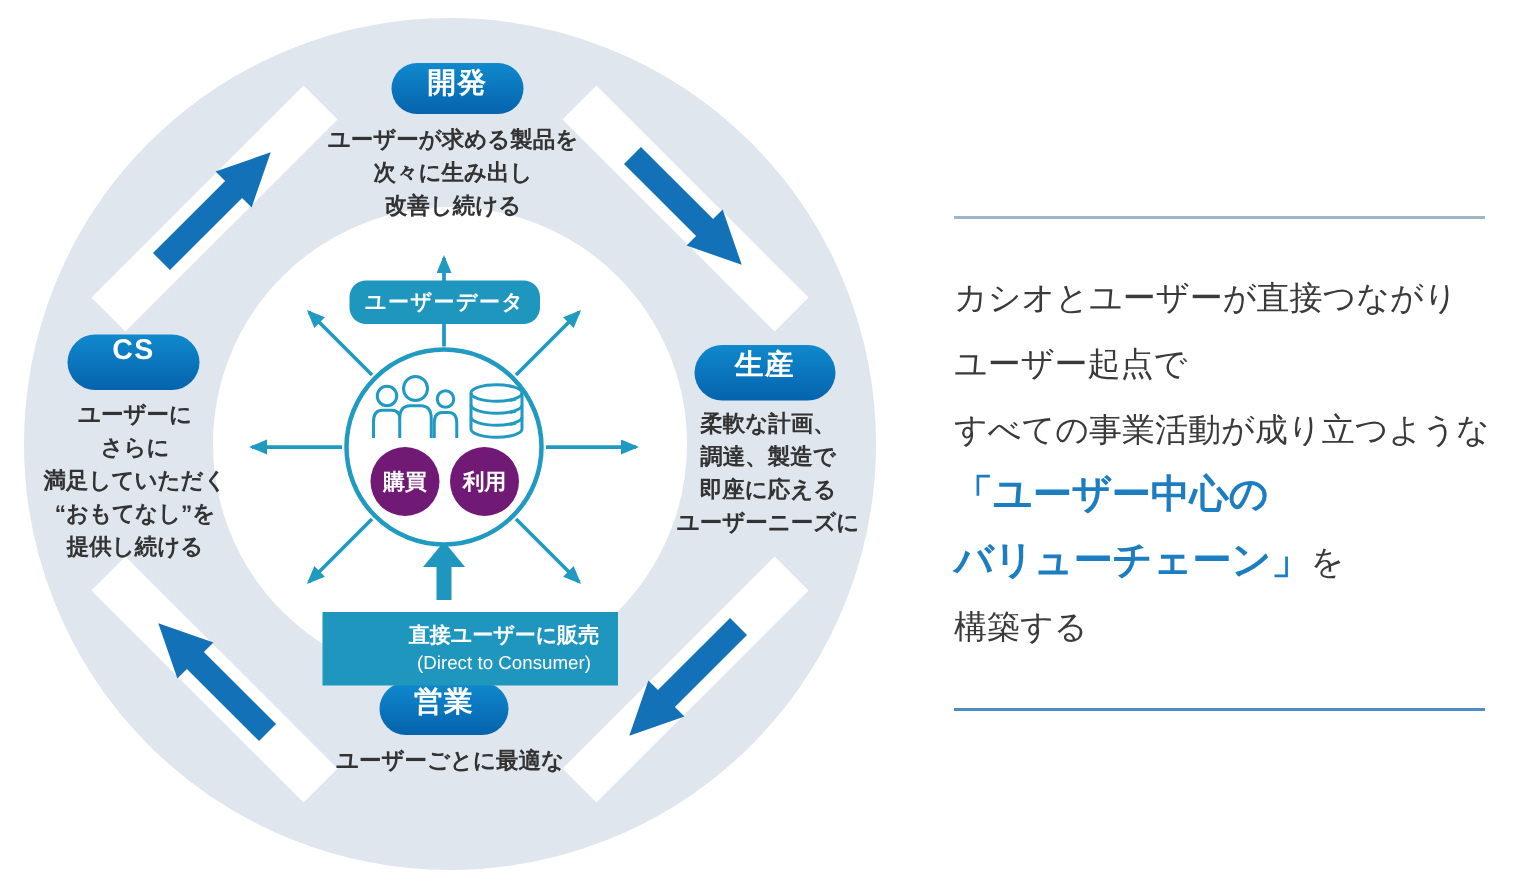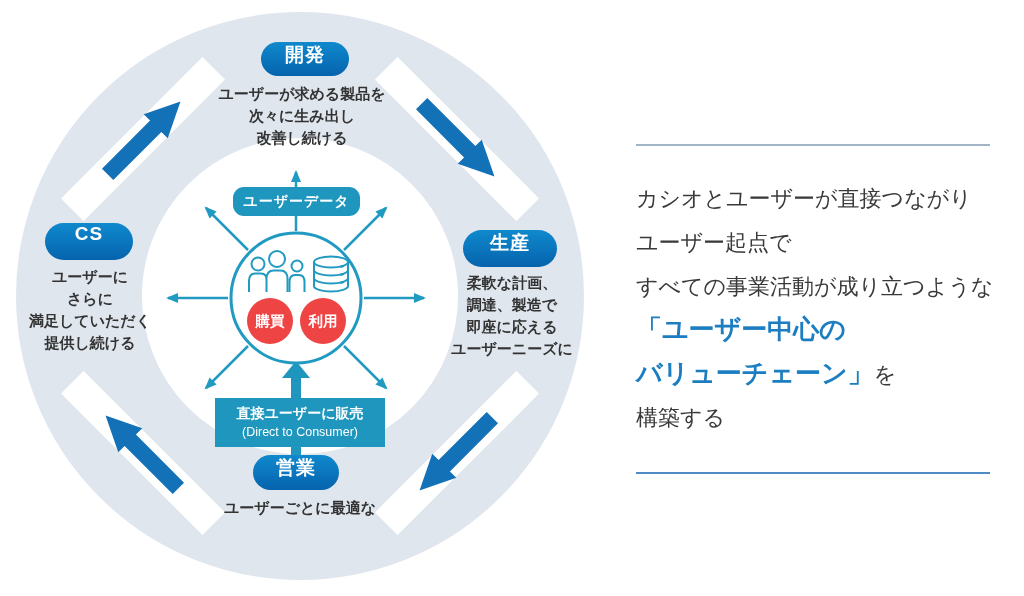--- a/index.html
+++ b/index.html
@@ -24,21 +24,21 @@
   
   .tealbox {
     position:absolute; background:#1e96be; color:#ffffff; text-align:center;
     white-space:nowrap;
   }
   .userdata-box { font-size:14px; font-weight:bold; line-height:29px; letter-spacing:1px; }
   .d2c-box .l1 { font-size:14px; font-weight:bold; line-height:20px; padding-top:5px; }
   .d2c-box .l2 { font-size:12.5px; line-height:18px; }
   .mini-circle {
     position:absolute; width:46px; height:46px; border-radius:50%;
-    background:#ef4444; color:#fff; font-size:14.5px; font-weight:bold;
+    background:#701a75; color:#fff; font-size:14.5px; font-weight:bold;
     display:flex; align-items:center; justify-content:center;
   }
   
   .p-line { position:absolute; left:636px; color:#3a3a3a; font-size:22px; white-space:nowrap; }
   .p-blue { position:absolute; left:636px; color:#1c7ec1; font-size:26px; font-weight:bold; white-space:nowrap; }
   .p-blue .suffix { color:#3a3a3a; font-size:22px; font-weight:normal; }
   .rule { position:absolute; left:636px; width:354px; height:2px; }
   .rule-top { background:#a2b5c6; }
   .rule-bottom { background:#4f8cc5; }
 </style>
@@ -129,29 +129,30 @@
 <div class="desc" style="left:427px;top:272px;width:170px;">
   <div>柔軟な計画、</div>
   <div>調達、製造で</div>
   <div>即座に応える</div>
   <div>ユーザーニーズに</div>
 </div>
 <div class="desc" style="left:10px;top:266px;width:160px;">
   <div>ユーザーに</div>
   <div>さらに</div>
   <div>満足していただく</div>
+  <div>“おもてなし”を</div>
   <div>提供し続ける</div>
 </div>
 <div class="desc" style="left:185px;top:497px;width:230px;">
   <div>ユーザーごとに最適な</div>
 </div>
 
 <div class="tealbox userdata-box" style="left:233px;top:187px;width:127px;height:29px;border-radius:11px;"><span>ユーザーデータ</span></div>
 
-<div class="tealbox d2c-box" style="left:215px;top:398px;width:170px;height:49px;">
+<div class="tealbox d2c-box" style="left:215px;top:408px;width:152px;height:49px;padding-left:45px;">
   <div class="l1">直接ユーザーに販売</div>
   <div class="l2">(Direct to Consumer)</div>
 </div>
 
 <div class="mini-circle" style="left:247px;top:298px;">
     <span>購買</span>
   </div>
 <div class="mini-circle" style="left:300px;top:298px;">
     <span>利用</span>
   </div>

